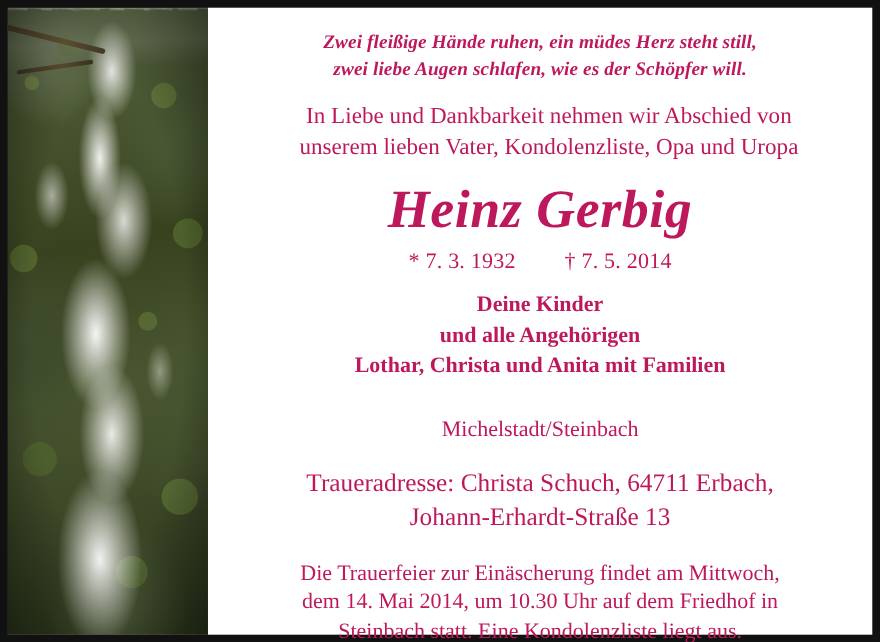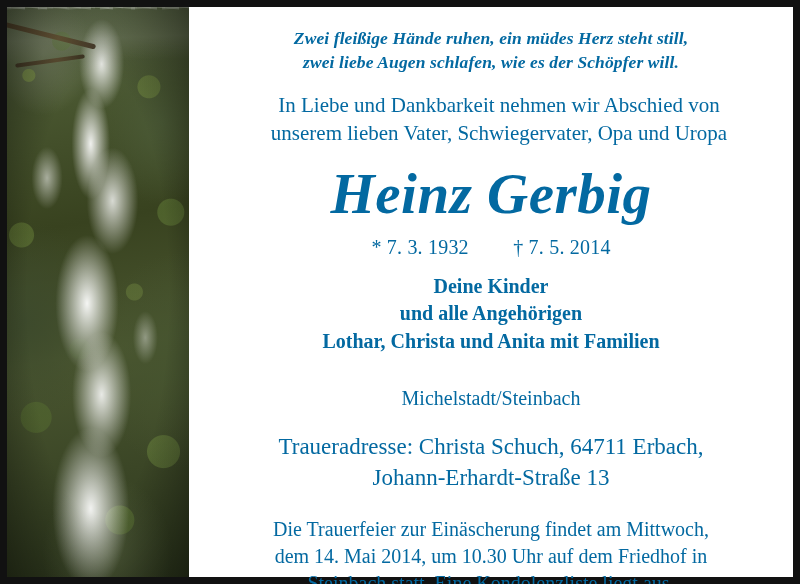--- a/index.html
+++ b/index.html
@@ -107,39 +107,39 @@
 
   #text-panel {
     flex: 1 1 auto;
     background: #ffffff;
     height: 570px;
     padding: 16px 26px 10px 26px;
     display: flex;
     flex-direction: column;
     align-items: center;
     text-align: center;
-    color: #0369a1;
+    color: #be185d;
   }
   .verse {
     font-style: italic;
     font-size: 17.5px;
     line-height: 1.35;
     font-weight: 600;
     margin: 4px 0 0 0;
     letter-spacing: .1px;
   }
   .verse-line { display: block; }
   .intro {
     font-size: 21px;
     line-height: 1.32;
     margin: 18px 0 0 16px;
   }
   .intro-line { display: block; }
   .name {
-    font-size: 57px;
+    font-size: 49px;
     font-weight: 700;
     font-style: italic;
     letter-spacing: .5px;
     margin: 16px 0 0 0;
     line-height: 1.05;
   }
   .dates {
     font-size: 20px;
     margin: 12px 0 0 0;
     letter-spacing: .2px;
@@ -186,21 +186,21 @@
 
   <div id="text-panel">
 
     <div class="verse">
       <span class="verse-line">Zwei fleißige Hände ruhen, ein müdes Herz steht still,</span>
       <span class="verse-line">zwei liebe Augen schlafen, wie es der Schöpfer will.</span>
     </div>
 
     <div class="intro">
       <span class="intro-line">In Liebe und Dankbarkeit nehmen wir Abschied von</span>
-      <span class="intro-line">unserem lieben Vater, Schwiegervater, Opa und Uropa</span>
+      <span class="intro-line">unserem lieben Vater, Kondolenzliste, Opa und Uropa</span>
     </div>
 
     <h1 class="name">Heinz Gerbig</h1>
 
     <div class="dates">
       <span>* 7. 3. 1932</span>
       <span class="sep"></span>
       <span>† 7. 5. 2014</span>
     </div>
 

